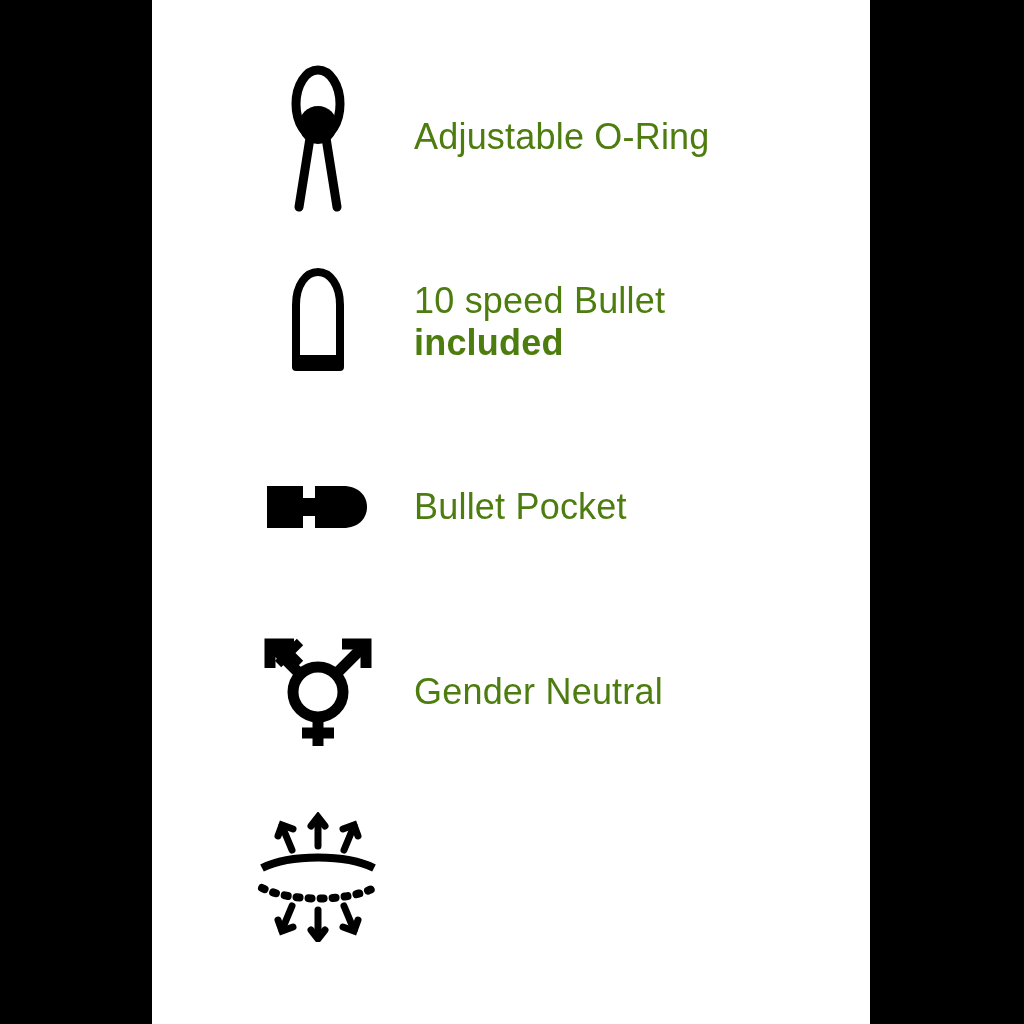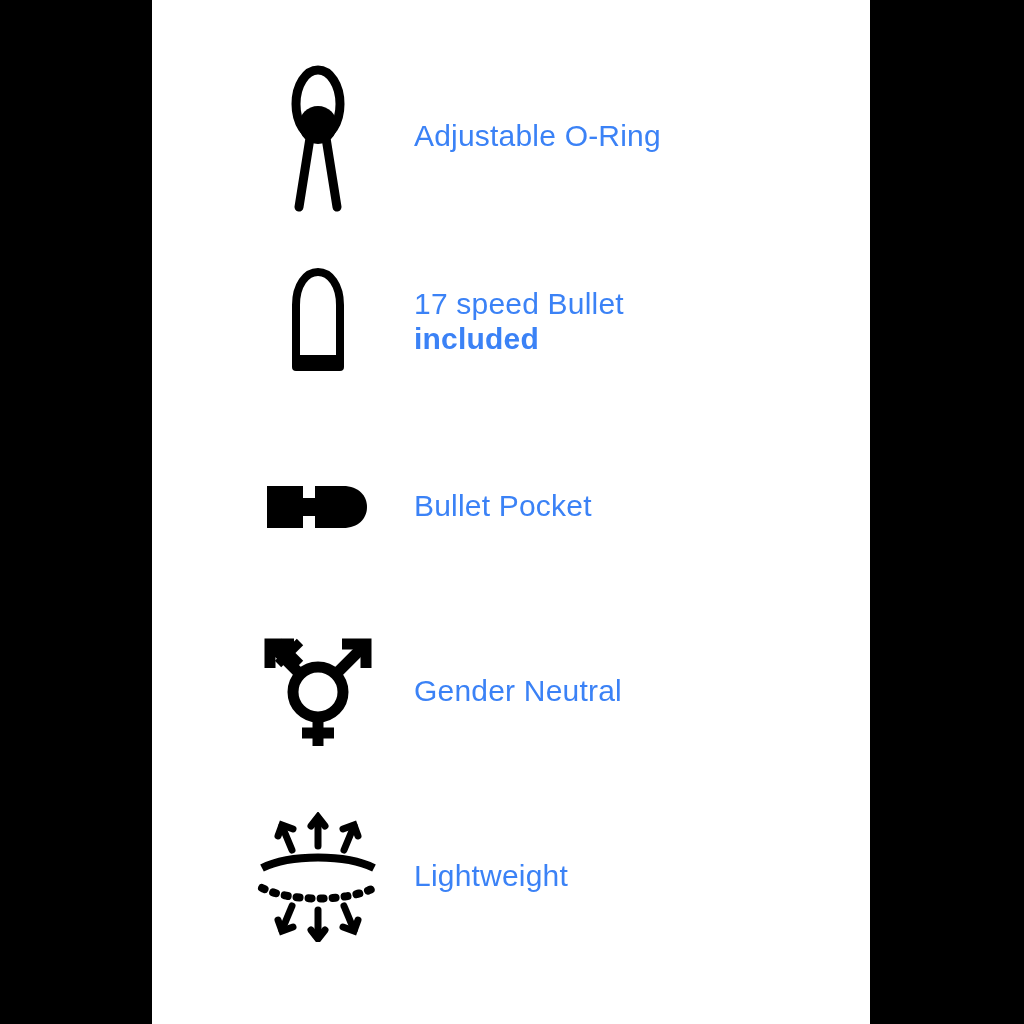--- a/index.html
+++ b/index.html
@@ -52,22 +52,22 @@
     height: 160px;
     display: flex;
     align-items: center;
     justify-content: center;
   }
   .icon-cell svg {
     display: block;
   }
   .label-cell {
     padding-left: 34px;
-    color: #3b82f6;
-    font-size: 30px;
+    color: #4d7c0f;
+    font-size: 36px;
     line-height: 1.14;
     letter-spacing: 0.2px;
     font-weight: 400;
     max-width: 420px;
   }
   .label-cell .line2 {
     display: block;
     font-weight: bold;
   }
 </style>
@@ -94,21 +94,21 @@
       </div>
 
       <div class="feature-row">
         <div class="icon-cell">
           <svg width="60" height="110" viewBox="0 0 60 110" fill="none" xmlns="http://www.w3.org/2000/svg">
             <path d="M8 38 C8 18 18 5 30 5 C42 5 52 18 52 38 L52 100 L8 100 Z" stroke="#000000" stroke-width="8" stroke-linejoin="round"></path>
             <path d="M8 92 L52 92" stroke="#000000" stroke-width="8"></path>
           </svg>
         </div>
         <div class="label-cell">
-          <span>17 speed Bullet</span>
+          <span>10 speed Bullet</span>
           <span class="line2">included</span>
         </div>
       </div>
 
       <div class="feature-row">
         <div class="icon-cell">
           <svg width="110" height="70" viewBox="0 0 110 70" fill="none" xmlns="http://www.w3.org/2000/svg">
             <rect x="4" y="14" width="36" height="42" fill="#000000"></rect>
             <rect x="30" y="26" width="30" height="18" fill="#000000"></rect>
             <path d="M52 14 L80 14 C96 14 104 24 104 35 C104 46 96 56 80 56 L52 56 Z" fill="#000000"></path>
@@ -153,19 +153,18 @@
             <path d="M102 24 L98 13 L87 17" stroke="#000000" stroke-width="7" stroke-linecap="round" fill="none"></path>
             <path d="M62 98 L62 126" stroke="#000000" stroke-width="7" stroke-linecap="round"></path>
             <path d="M55 118 L62 127 L69 118" stroke="#000000" stroke-width="7" stroke-linecap="round" fill="none"></path>
             <path d="M36 94 L26 118" stroke="#000000" stroke-width="7" stroke-linecap="round"></path>
             <path d="M22 108 L26 119 L37 115" stroke="#000000" stroke-width="7" stroke-linecap="round" fill="none"></path>
             <path d="M88 94 L98 118" stroke="#000000" stroke-width="7" stroke-linecap="round"></path>
             <path d="M102 108 L98 119 L87 115" stroke="#000000" stroke-width="7" stroke-linecap="round" fill="none"></path>
           </svg>
         </div>
         <div class="label-cell">
-          <span>Lightweight</span>
         </div>
       </div>
 
     </div>
   </div>
 </div>
 
 </body></html>

